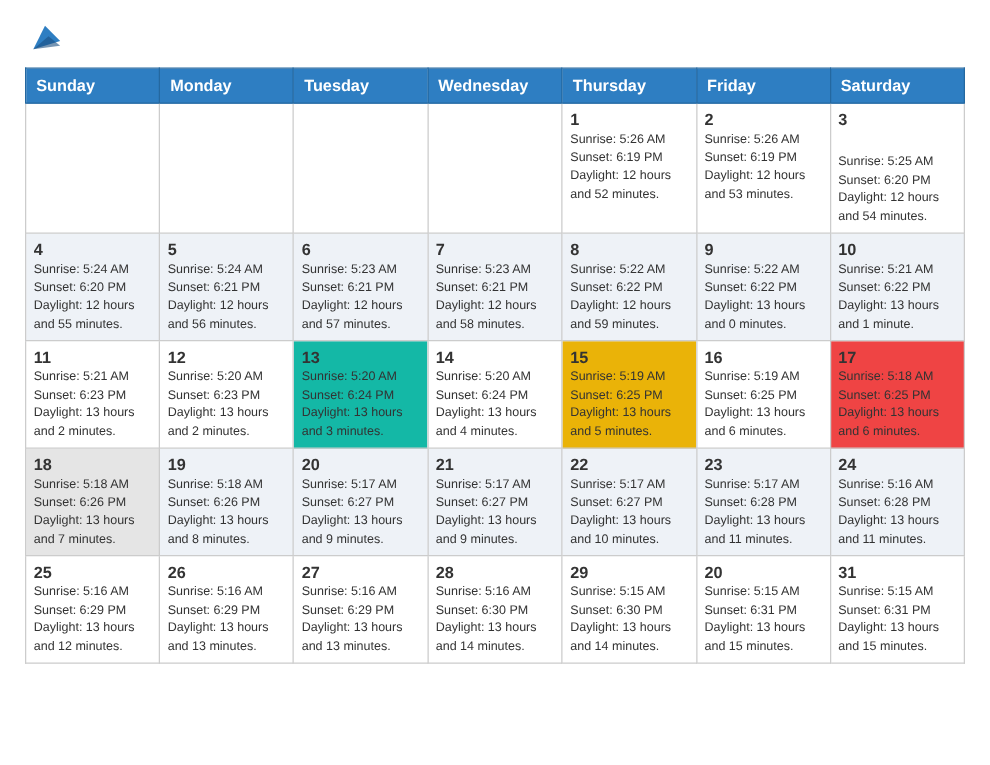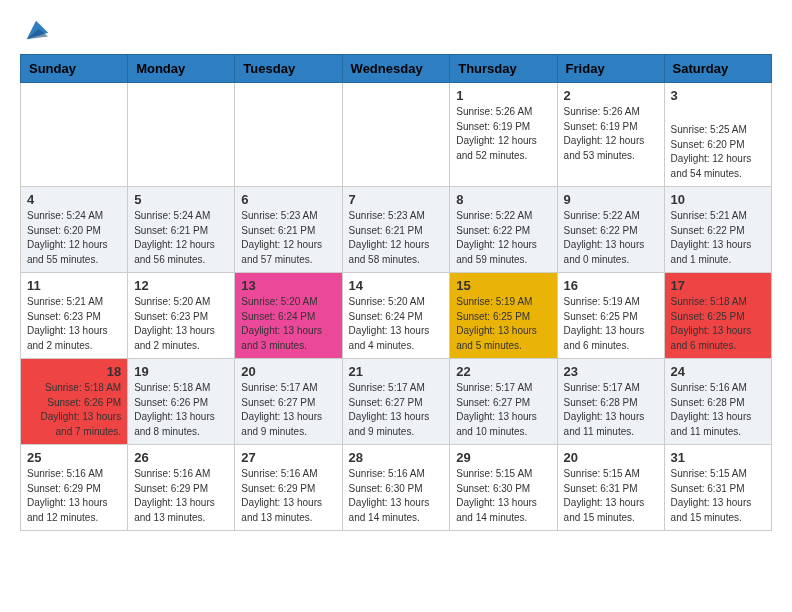--- a/index.html
+++ b/index.html
@@ -45,21 +45,21 @@
       font-size: 16px;
       color: #555;
     }
     .calendar {
       width: 100%;
       border-collapse: collapse;
       border: 1px solid #ccc;
     }
     .calendar th {
       background-color: #2e7ec2;
-      color: #000000;
+      color: #ffffff;
       text-align: left;
       padding: 6px 8px;
       font-size: 13px;
       border: 1px solid #2468a0;
     }
     .calendar td {
       vertical-align: top;
       padding: 5px 6px;
       border: 1px solid #ccc;
       width: 108px;
@@ -211,21 +211,21 @@
 Daylight: 13 hours
 and 2 minutes.</div>
         </td>
         <td style="background: rgb(255, 255, 255);">
           <span class="day-number">12</span>
           <div class="day-info" style="white-space: pre-line;">Sunrise: 5:20 AM
 Sunset: 6:23 PM
 Daylight: 13 hours
 and 2 minutes.</div>
         </td>
-        <td style="background: #ec4899;">
+        <td style="background: #14b8a6;">
           <span class="day-number">13</span>
           <div class="day-info" style="white-space: pre-line;">Sunrise: 5:20 AM
 Sunset: 6:24 PM
 Daylight: 13 hours
 and 3 minutes.</div>
         </td>
         <td style="background: rgb(255, 255, 255);">
           <span class="day-number">14</span>
           <div class="day-info" style="white-space: pre-line;">Sunrise: 5:20 AM
 Sunset: 6:24 PM
@@ -248,21 +248,21 @@
         </td>
         <td style="background: #ef4444;">
           <span class="day-number">17</span>
           <div class="day-info" style="white-space: pre-line;">Sunrise: 5:18 AM
 Sunset: 6:25 PM
 Daylight: 13 hours
 and 6 minutes.</div>
         </td>
       </tr>
       <tr>
-        <td style="background: #ef4444; text-align: right;">
+        <td style="background: #e5e5e5;">
           <span class="day-number">18</span>
           <div class="day-info" style="white-space: pre-line;">Sunrise: 5:18 AM
 Sunset: 6:26 PM
 Daylight: 13 hours
 and 7 minutes.</div>
         </td>
         <td style="background: rgb(238, 242, 247);">
           <span class="day-number">19</span>
           <div class="day-info" style="white-space: pre-line;">Sunrise: 5:18 AM
 Sunset: 6:26 PM

